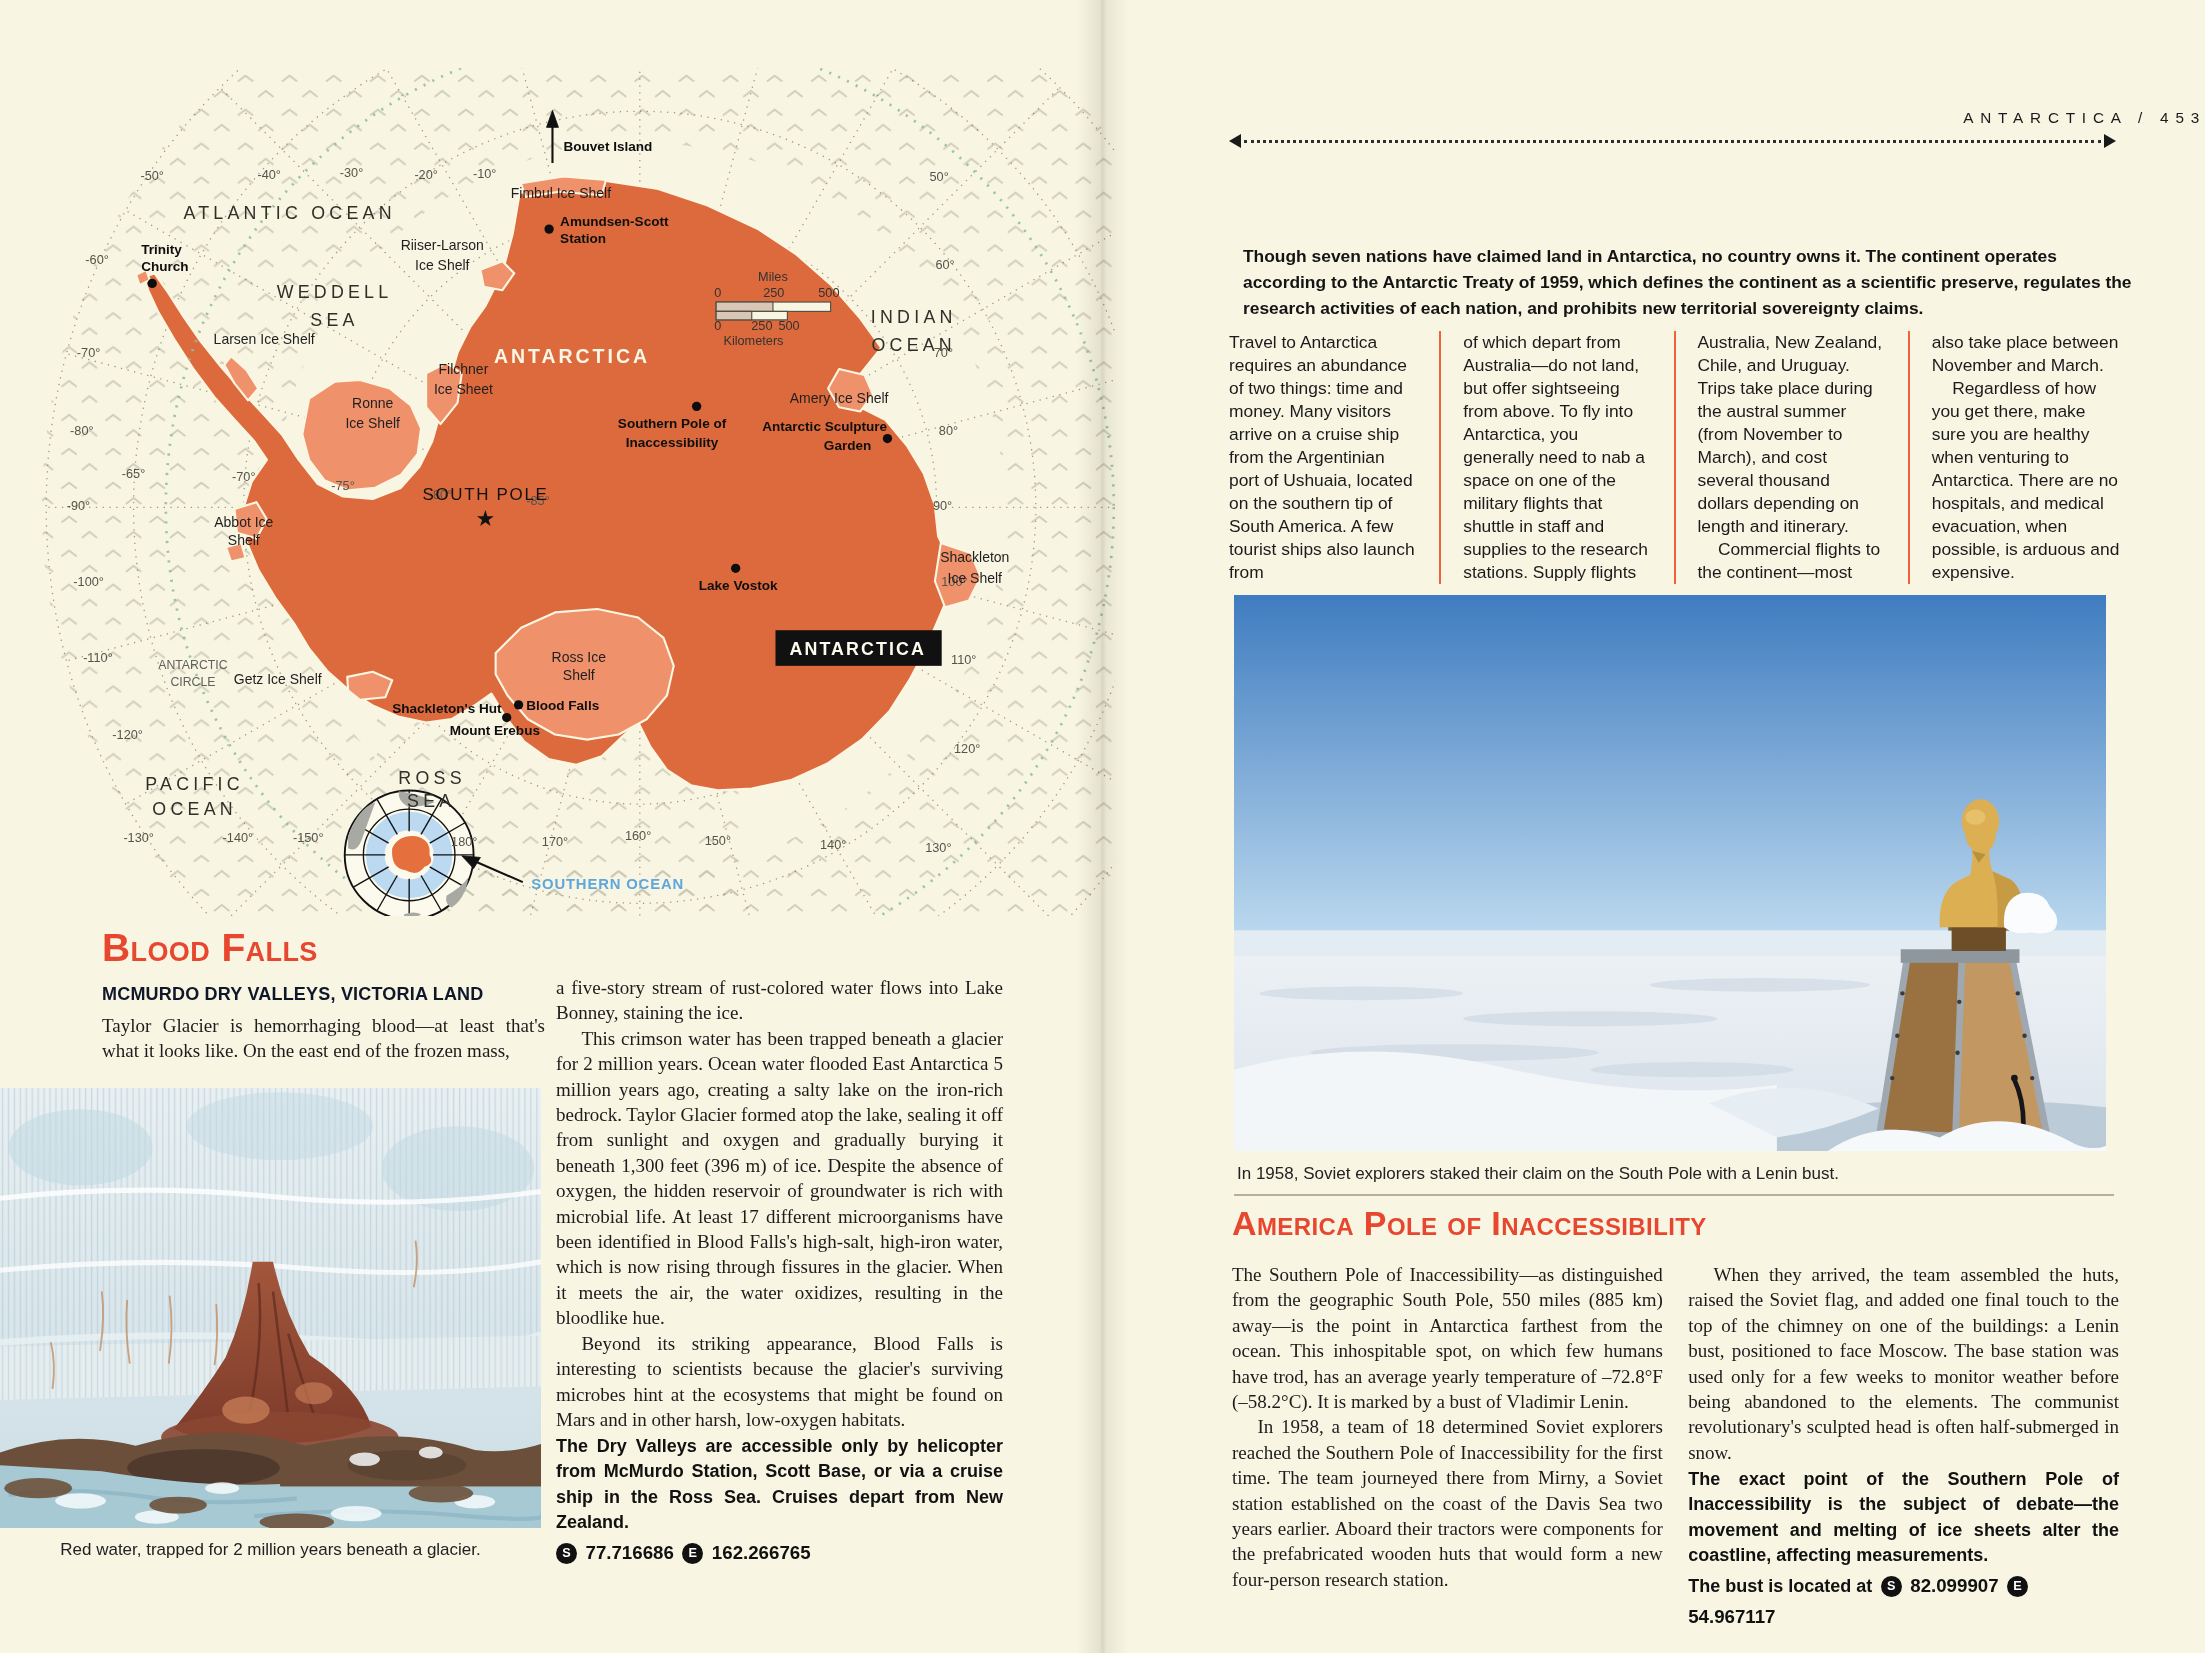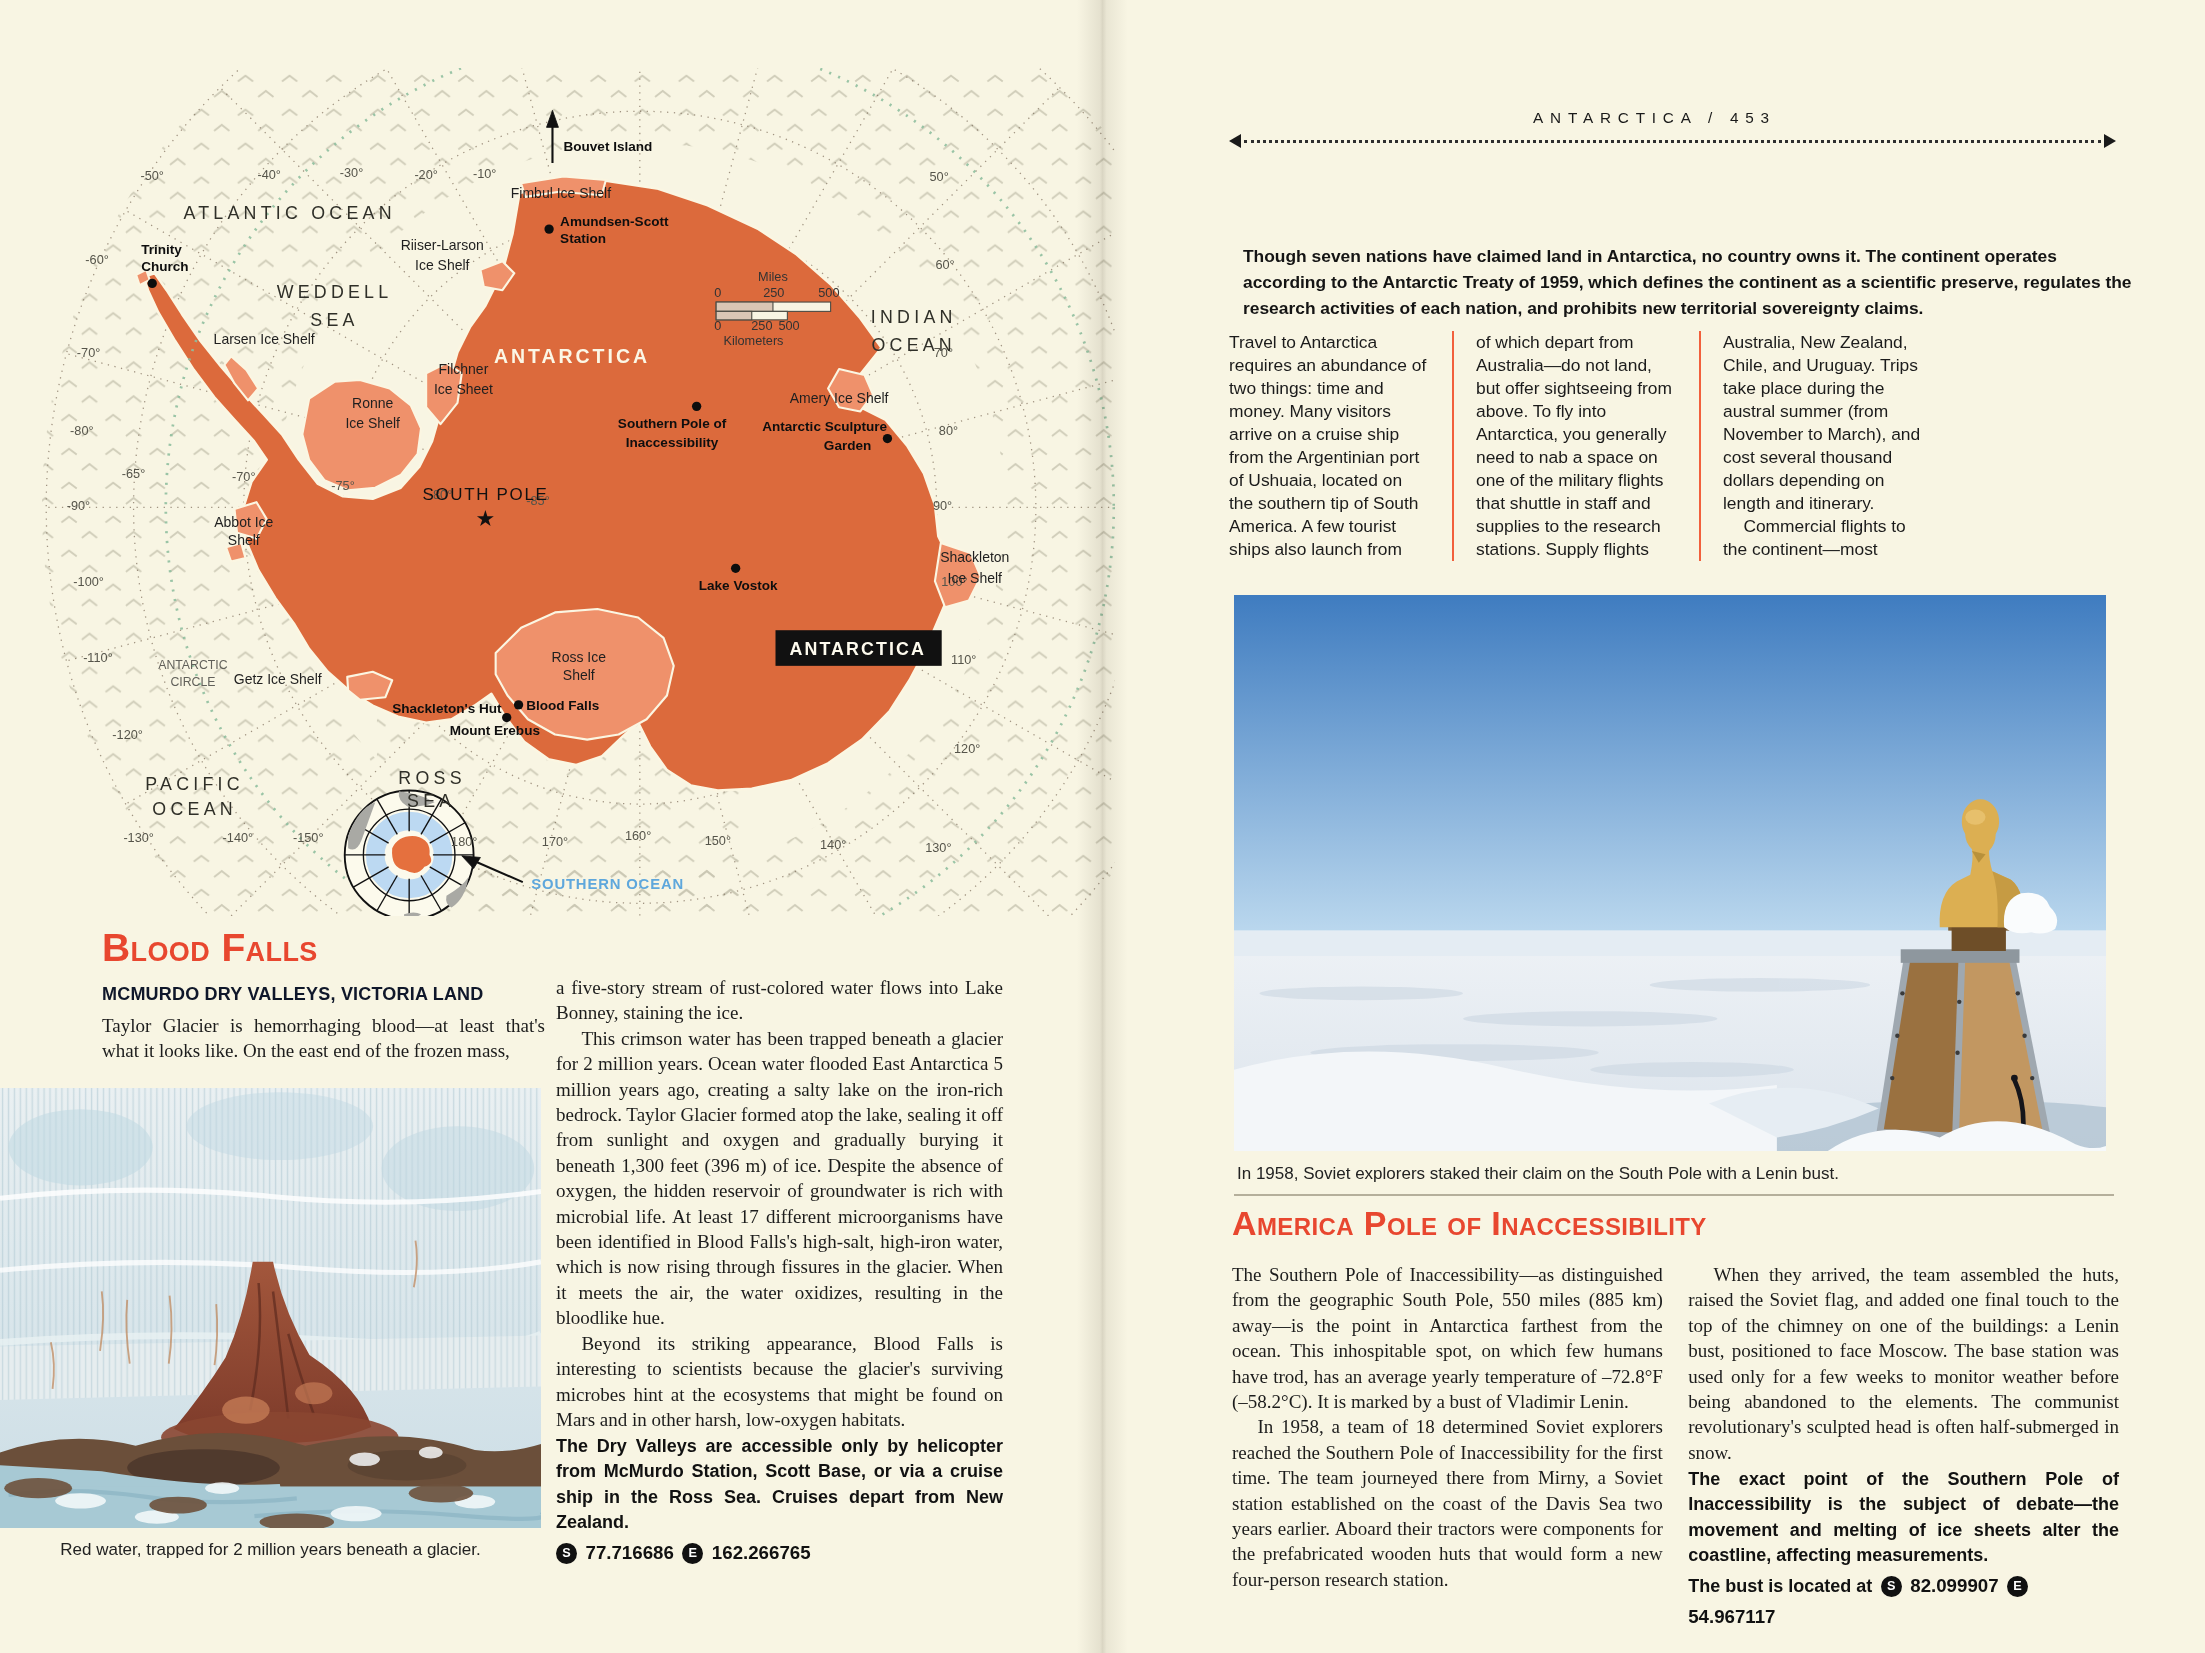--- a/index.html
+++ b/index.html
@@ -25,21 +25,21 @@
   .serif-body{font-family:"Liberation Serif",serif;font-size:19px;line-height:25.4px;color:#1c1c1c;
     text-align:justify;}
   .serif-body p{margin:0;}
   .serif-body p.ind{text-indent:25.4px;}
   .bold-note{font:700 18px/25.4px "Liberation Sans",sans-serif;color:#111;margin-top:1.7px;}
   .coords{font:700 18.7px "Liberation Sans",sans-serif;color:#111;margin-top:6.8px;display:flex;align-items:center;gap:8.5px;}
   .chip{display:inline-flex;width:21px;height:21px;border-radius:50%;background:#111;color:#fff;
     font:700 12.7px "Liberation Sans",sans-serif;align-items:center;justify-content:center;flex:0 0 auto;}
   .caption{font:17px "Liberation Sans",sans-serif;color:#222;}
   
-  .page-head{font:15.3px "Liberation Sans",sans-serif;letter-spacing:6.8px;color:#1a1a1a;text-align:center;}
+  .page-head{font:15.3px "Liberation Sans",sans-serif;letter-spacing:6.8px;color:#1a1a1a;text-align:right;}
   .dotrule{display:flex;align-items:center;}
   .dotrule .line{flex:1;border-top:3.4px dotted #2e2e2e;margin:0 3.4px;}
   .tri{width:0;height:0;border:7.6px solid transparent;}
   .tri.l{border-right:12px solid #1a1a1a;border-left:0;}
   .tri.r{border-left:12px solid #1a1a1a;border-right:0;}
   .note-title{font:700 26px "Liberation Sans",sans-serif;color:#101010;letter-spacing:-0.2px;}
   .note-intro{font:700 17.4px/26px "Liberation Sans",sans-serif;color:#141414;}
   .note-cols{display:flex;}
   .note-col{width:201px;font:17.4px/23px "Liberation Sans",sans-serif;color:#1b1b1b;}
   .note-col + .note-col{border-left:2.5px solid #F2603C;margin-left:22px;padding-left:22px;}
@@ -385,20 +385,24 @@
       <div class="note-col">
         <p>Travel to Antarctica requires an abundance of two things: time and money. Many visitors arrive on a cruise ship from the Argentinian port of Ushuaia, located on the southern tip of South America. A few tourist ships also launch from</p>
       </div>
       <div class="note-col">
         <p>of which depart from Australia—do not land, but offer sightseeing from above. To fly into Antarctica, you generally need to nab a space on one of the military flights that shuttle in staff and supplies to the research stations. Supply flights</p>
       </div>
       <div class="note-col">
         <p>Australia, New Zealand, Chile, and Uruguay. Trips take place during the austral summer (from November to March), and cost several thousand dollars depending on length and itinerary.</p>
         <p class="ind">Commercial flights to the continent—most</p>
       </div>
+      <div class="note-col">
+        <p>also take place between November and March.</p>
+        <p class="ind">Regardless of how you get there, make sure you are healthy when venturing to Antarctica. There are no hospitals, and medical evacuation, when possible, is arduous and expensive.</p>
+      </div>
     </div>
 
     <div class="abs photo" style="left:131px;top:595px;width:872px;height:556px;">
       <svg viewBox="0 0 1028 656" preserveAspectRatio="none">
         <defs>
           <linearGradient id="skyg" x1="0" y1="0" x2="0" y2="1">
             <stop offset="0" stop-color="#3F7CC0"></stop>
               <stop offset="1" stop-color="#BBD8EE"></stop>
           </linearGradient>
           <linearGradient id="snowg" x1="0" y1="0" x2="0" y2="1">

